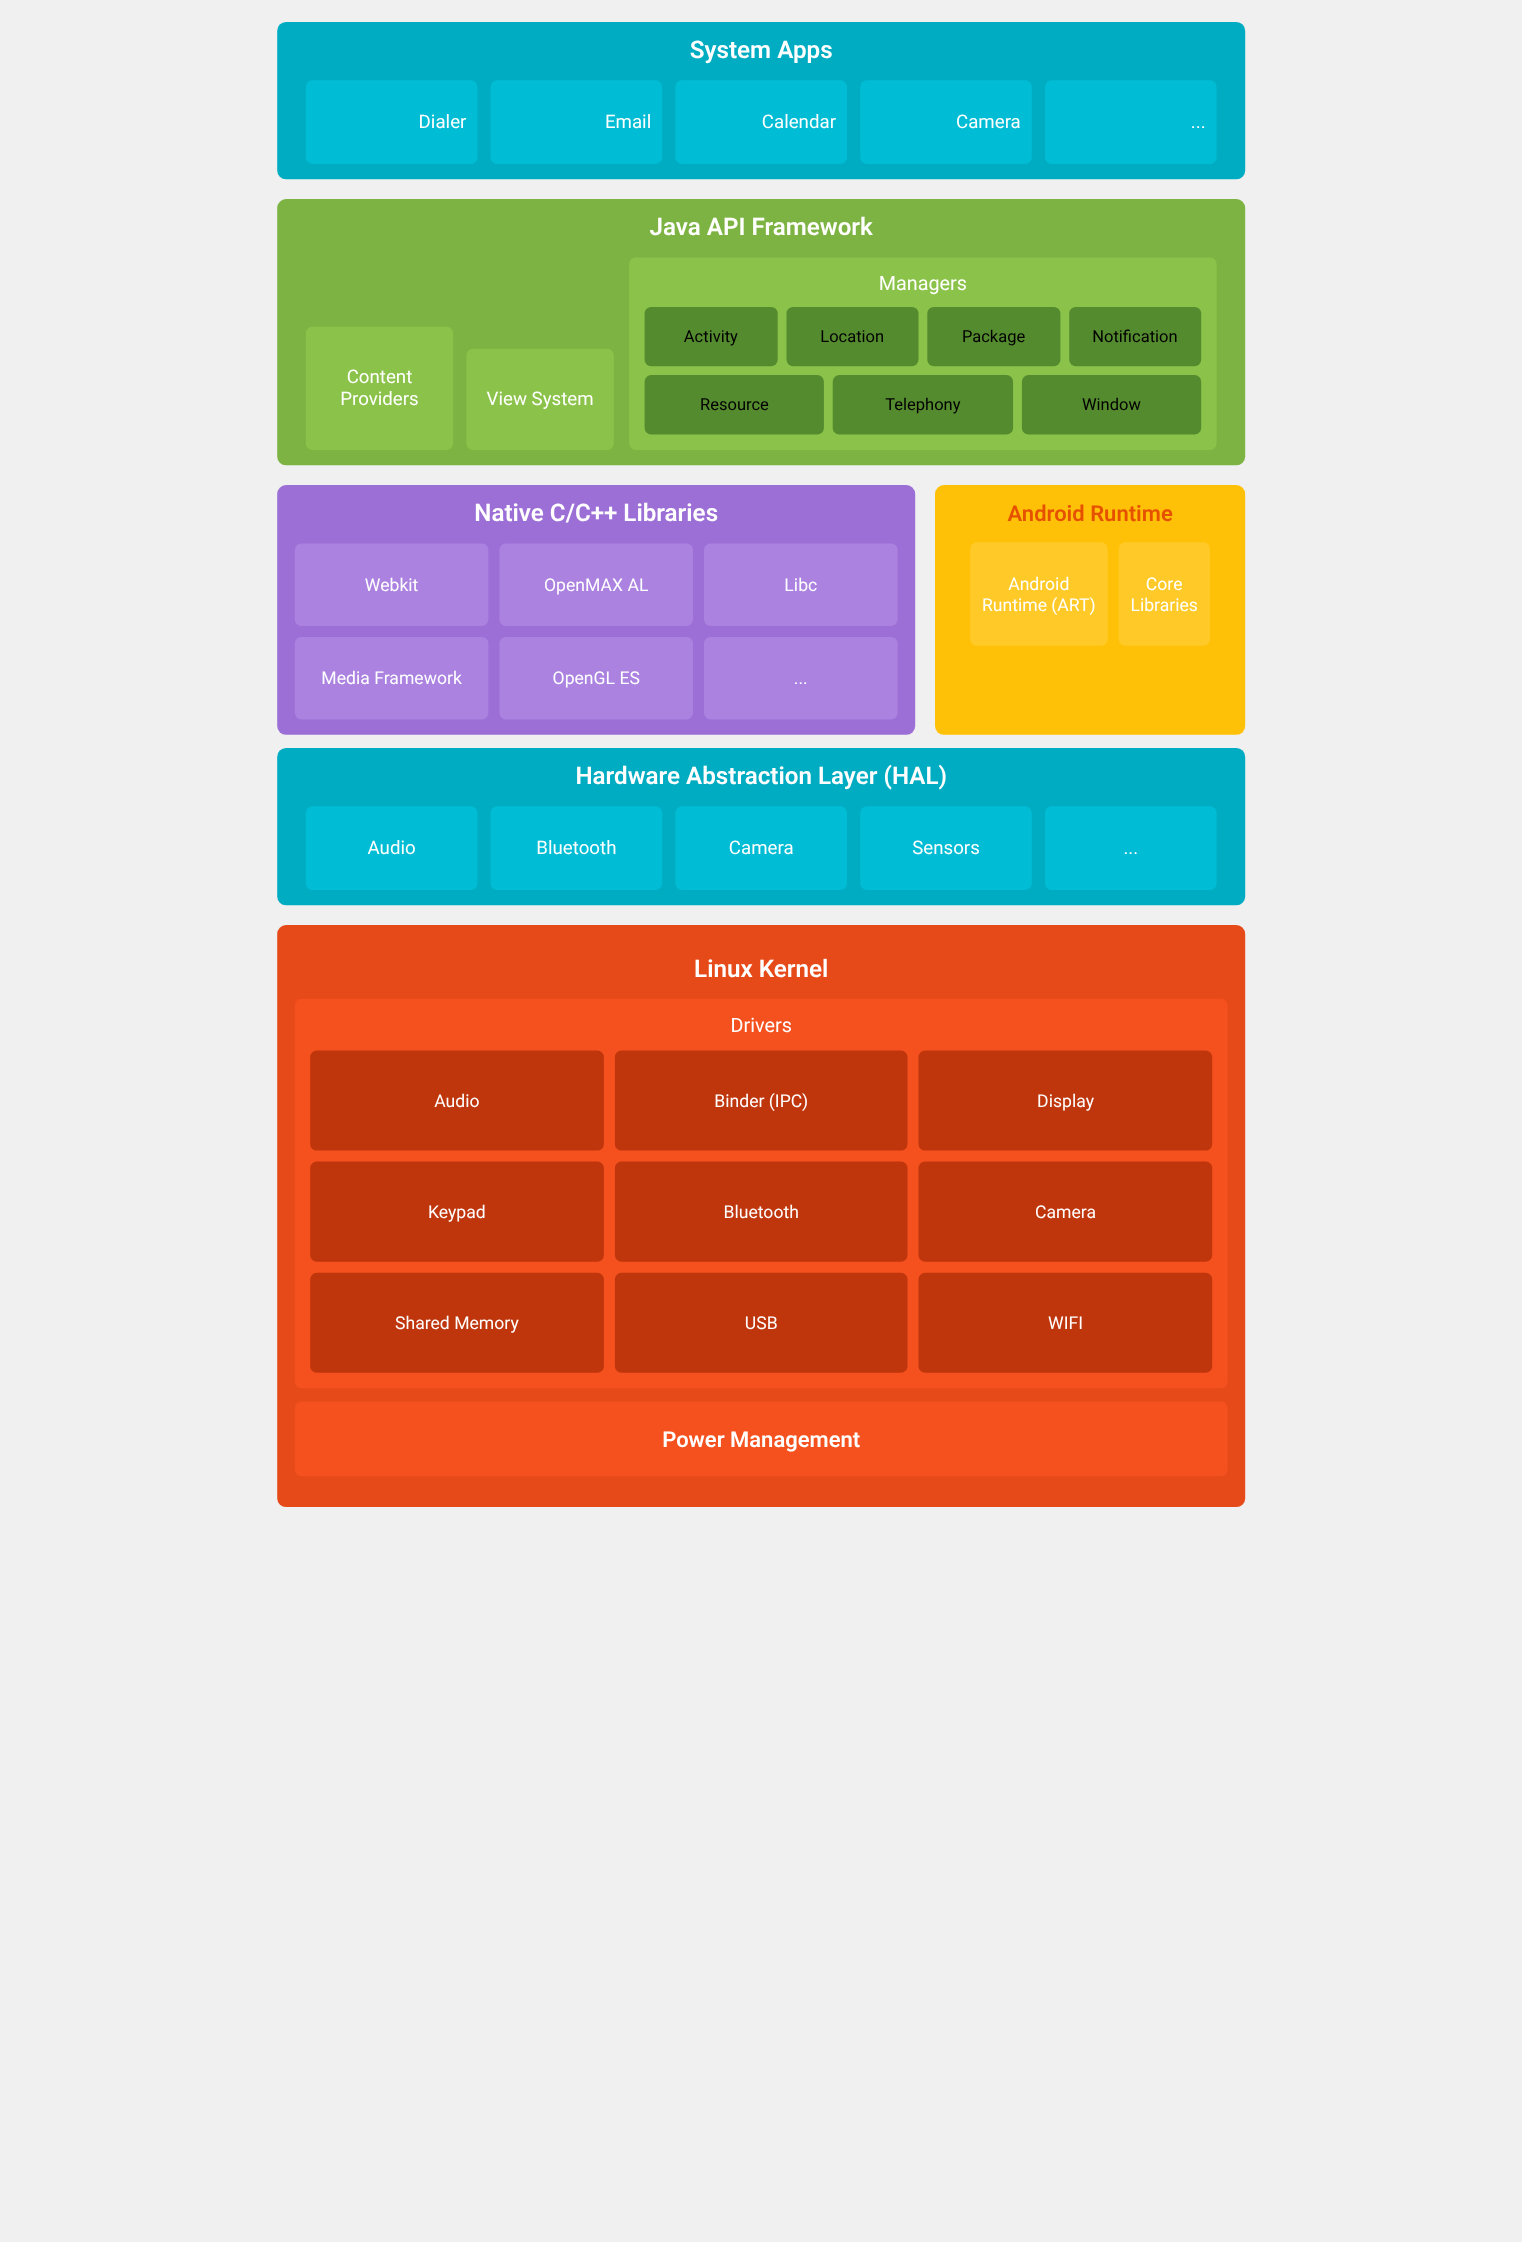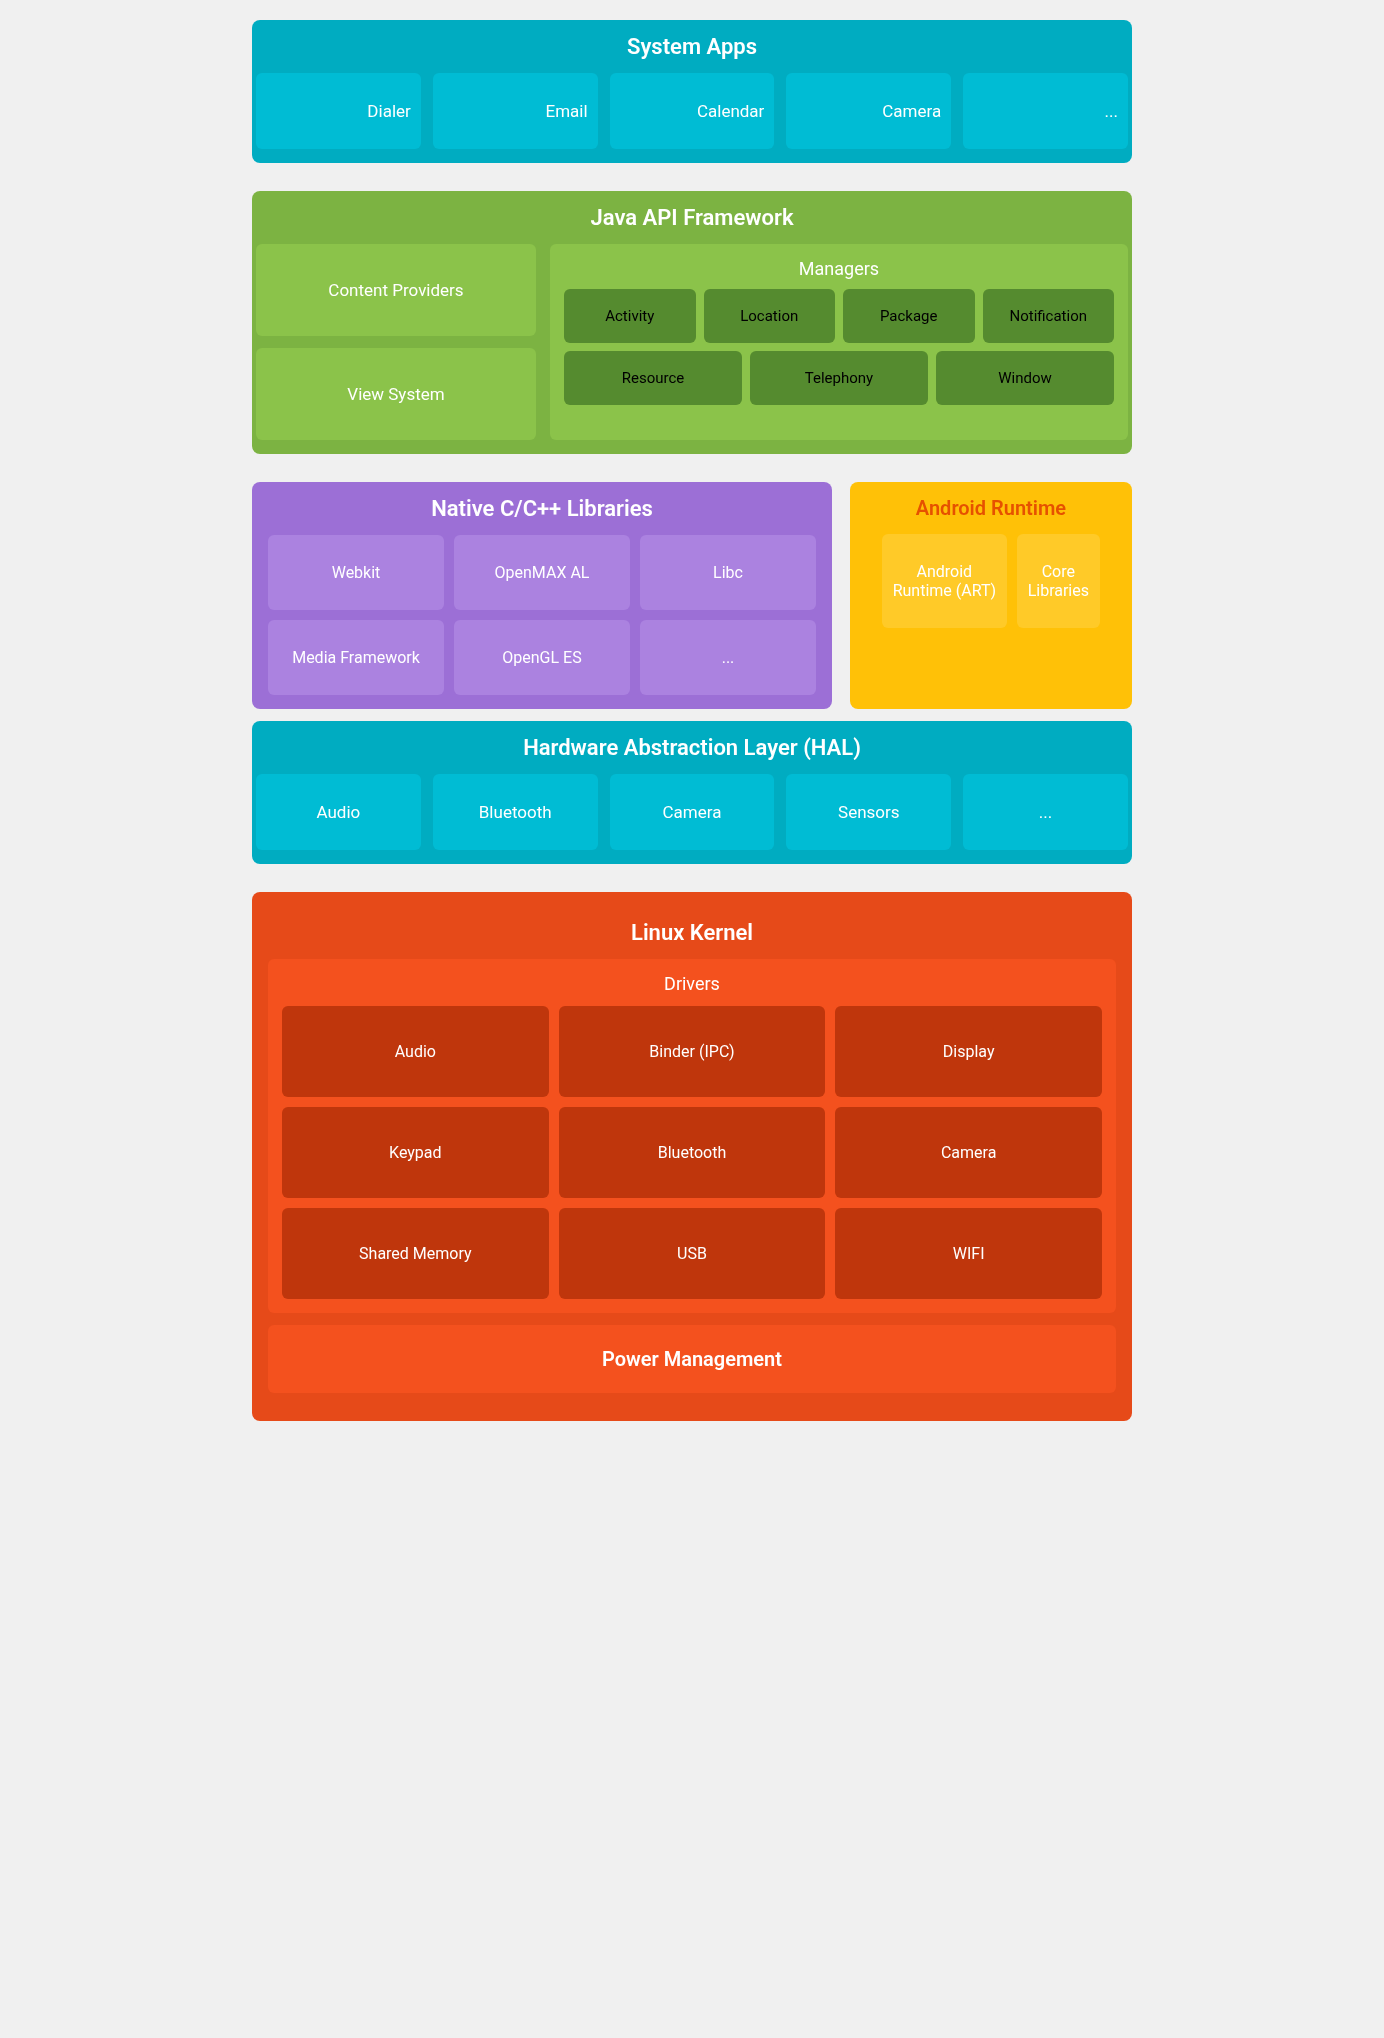--- a/index.html
+++ b/index.html
@@ -6,22 +6,22 @@
     body {
       background: #f0f0f0;
       font-family: 'Roboto', Arial, sans-serif;
       width: 900px;
       margin: 0 auto;
       padding: 20px 10px;
     }
 
     .layer {
       border-radius: 8px;
-      padding: 14px 4px;
-      margin-bottom: 28px;
+      padding: 14px 26px;
+      margin-bottom: 18px;
     }
 
     .layer-title {
       text-align: center;
       font-size: 22px;
       font-weight: 600;
       margin-bottom: 14px;
       color: #fff;
     }
 
@@ -47,23 +47,24 @@
     
     .java-api {
       background: #7cb342;
     }
     .java-api .java-inner {
       display: flex;
       gap: 14px;
     }
     .java-api .left-col {
       display: flex;
-      flex-direction: column;
+      flex-direction: row;
       gap: 12px;
       flex: 0 0 280px;
+      align-items: flex-end;
     }
     .java-api .content-box {
       background: #8bc34a;
       border-radius: 6px;
       padding: 36px 10px;
       text-align: center;
       color: #fff;
       font-size: 17px;
       flex: 1;
     }

